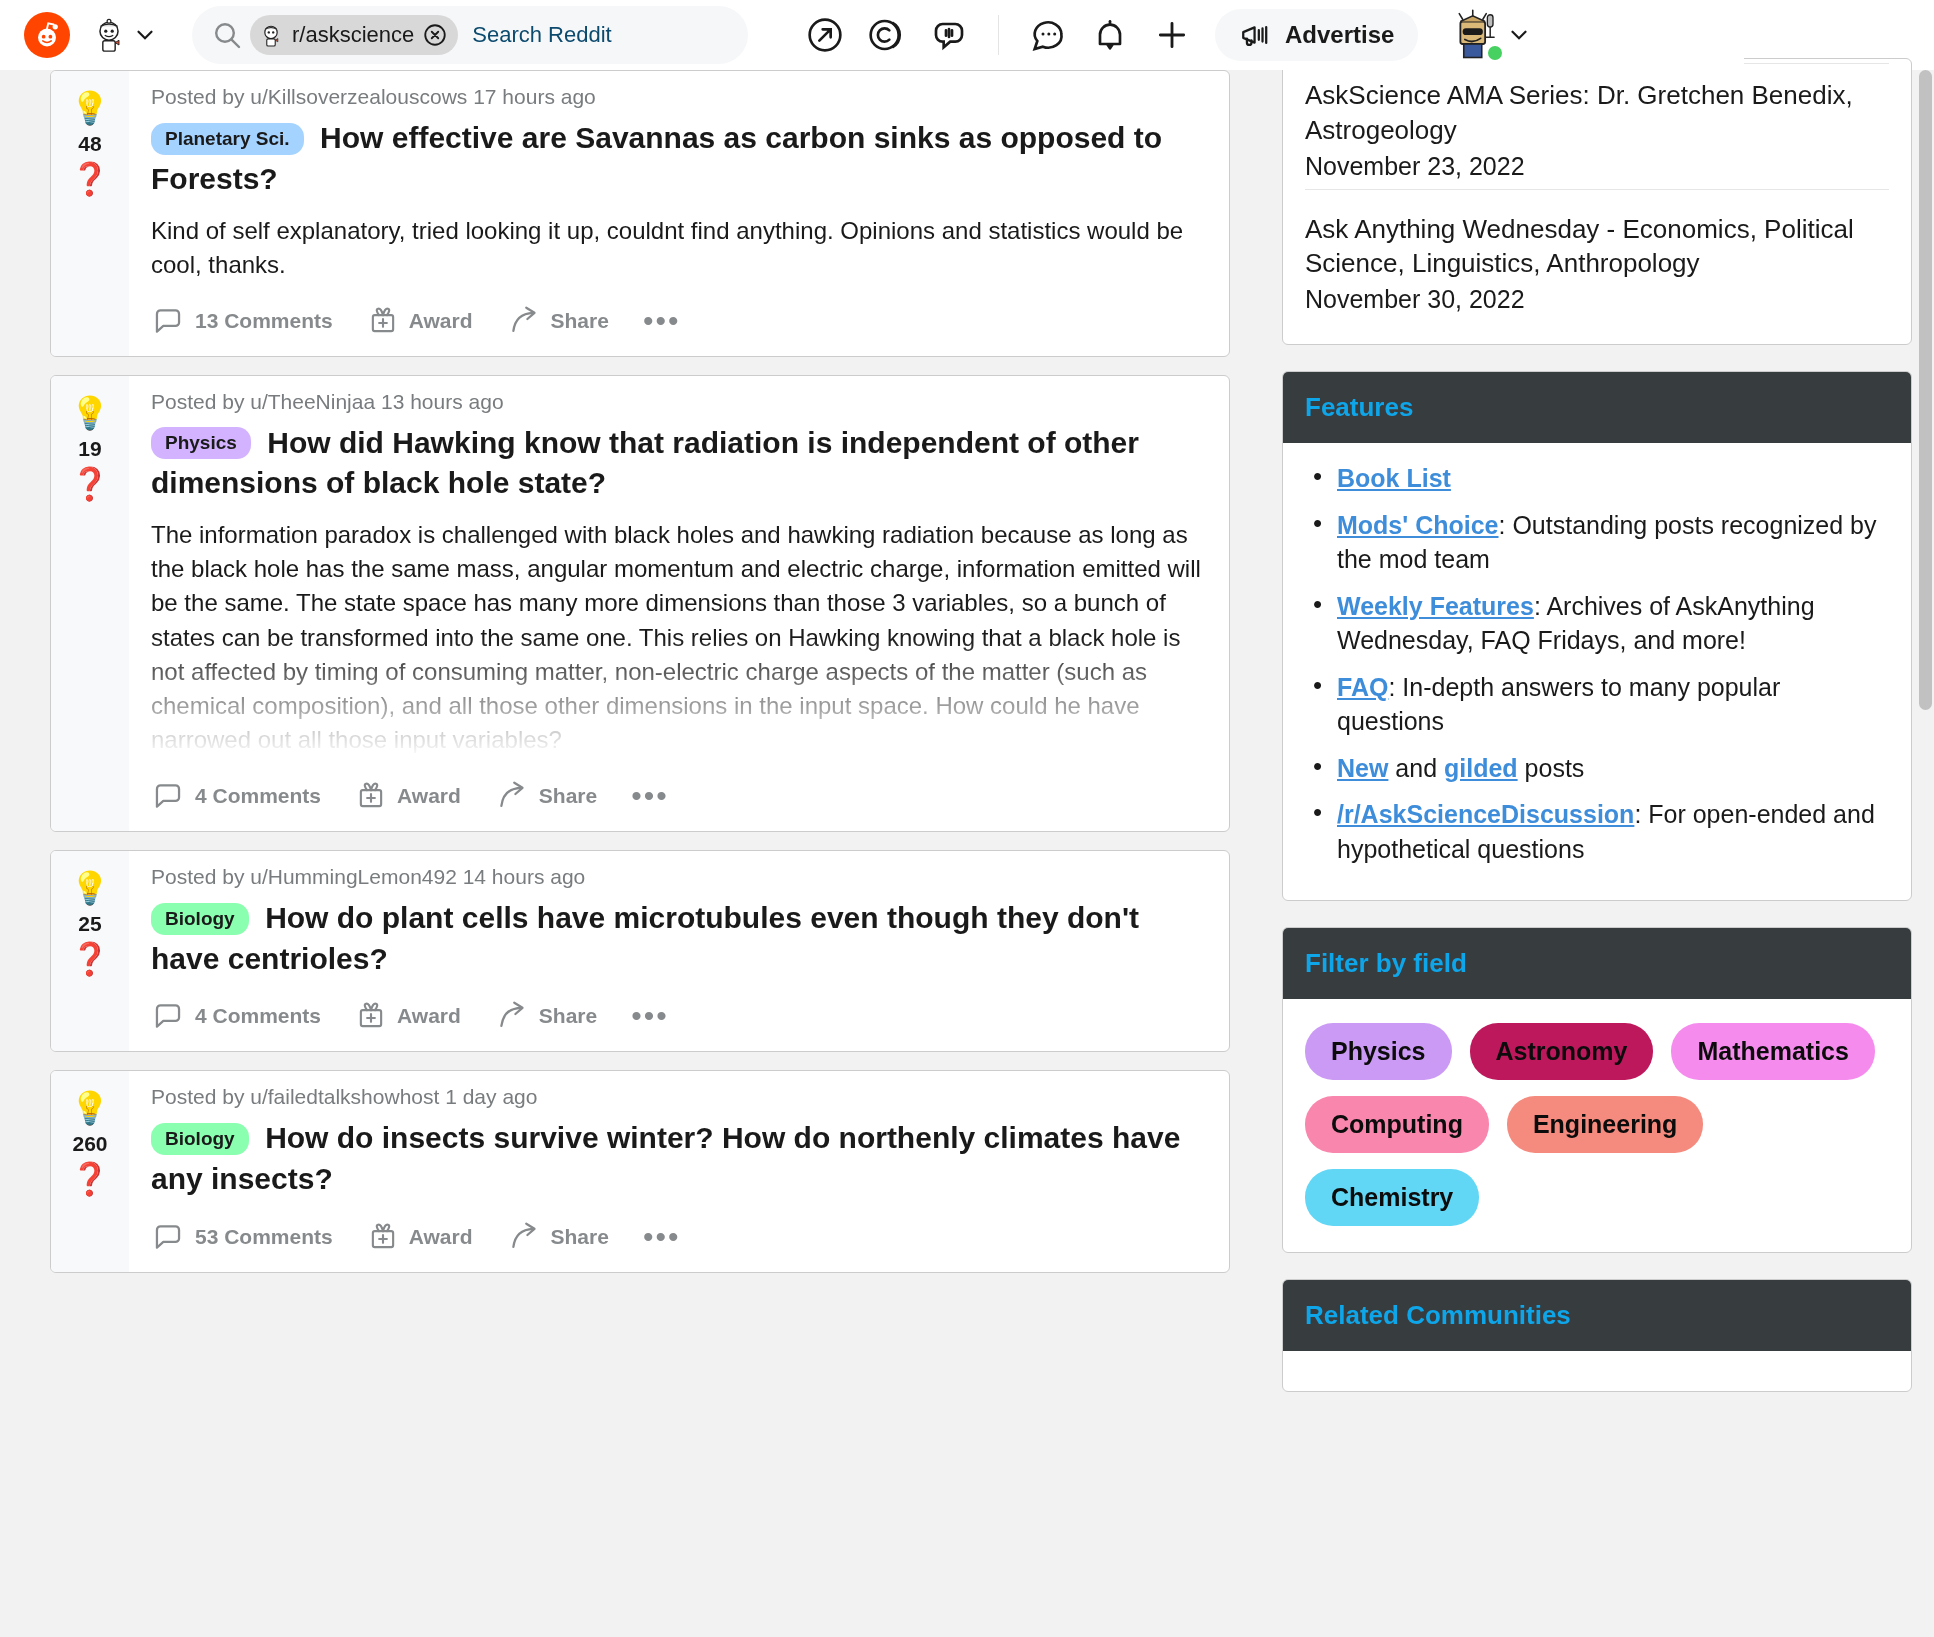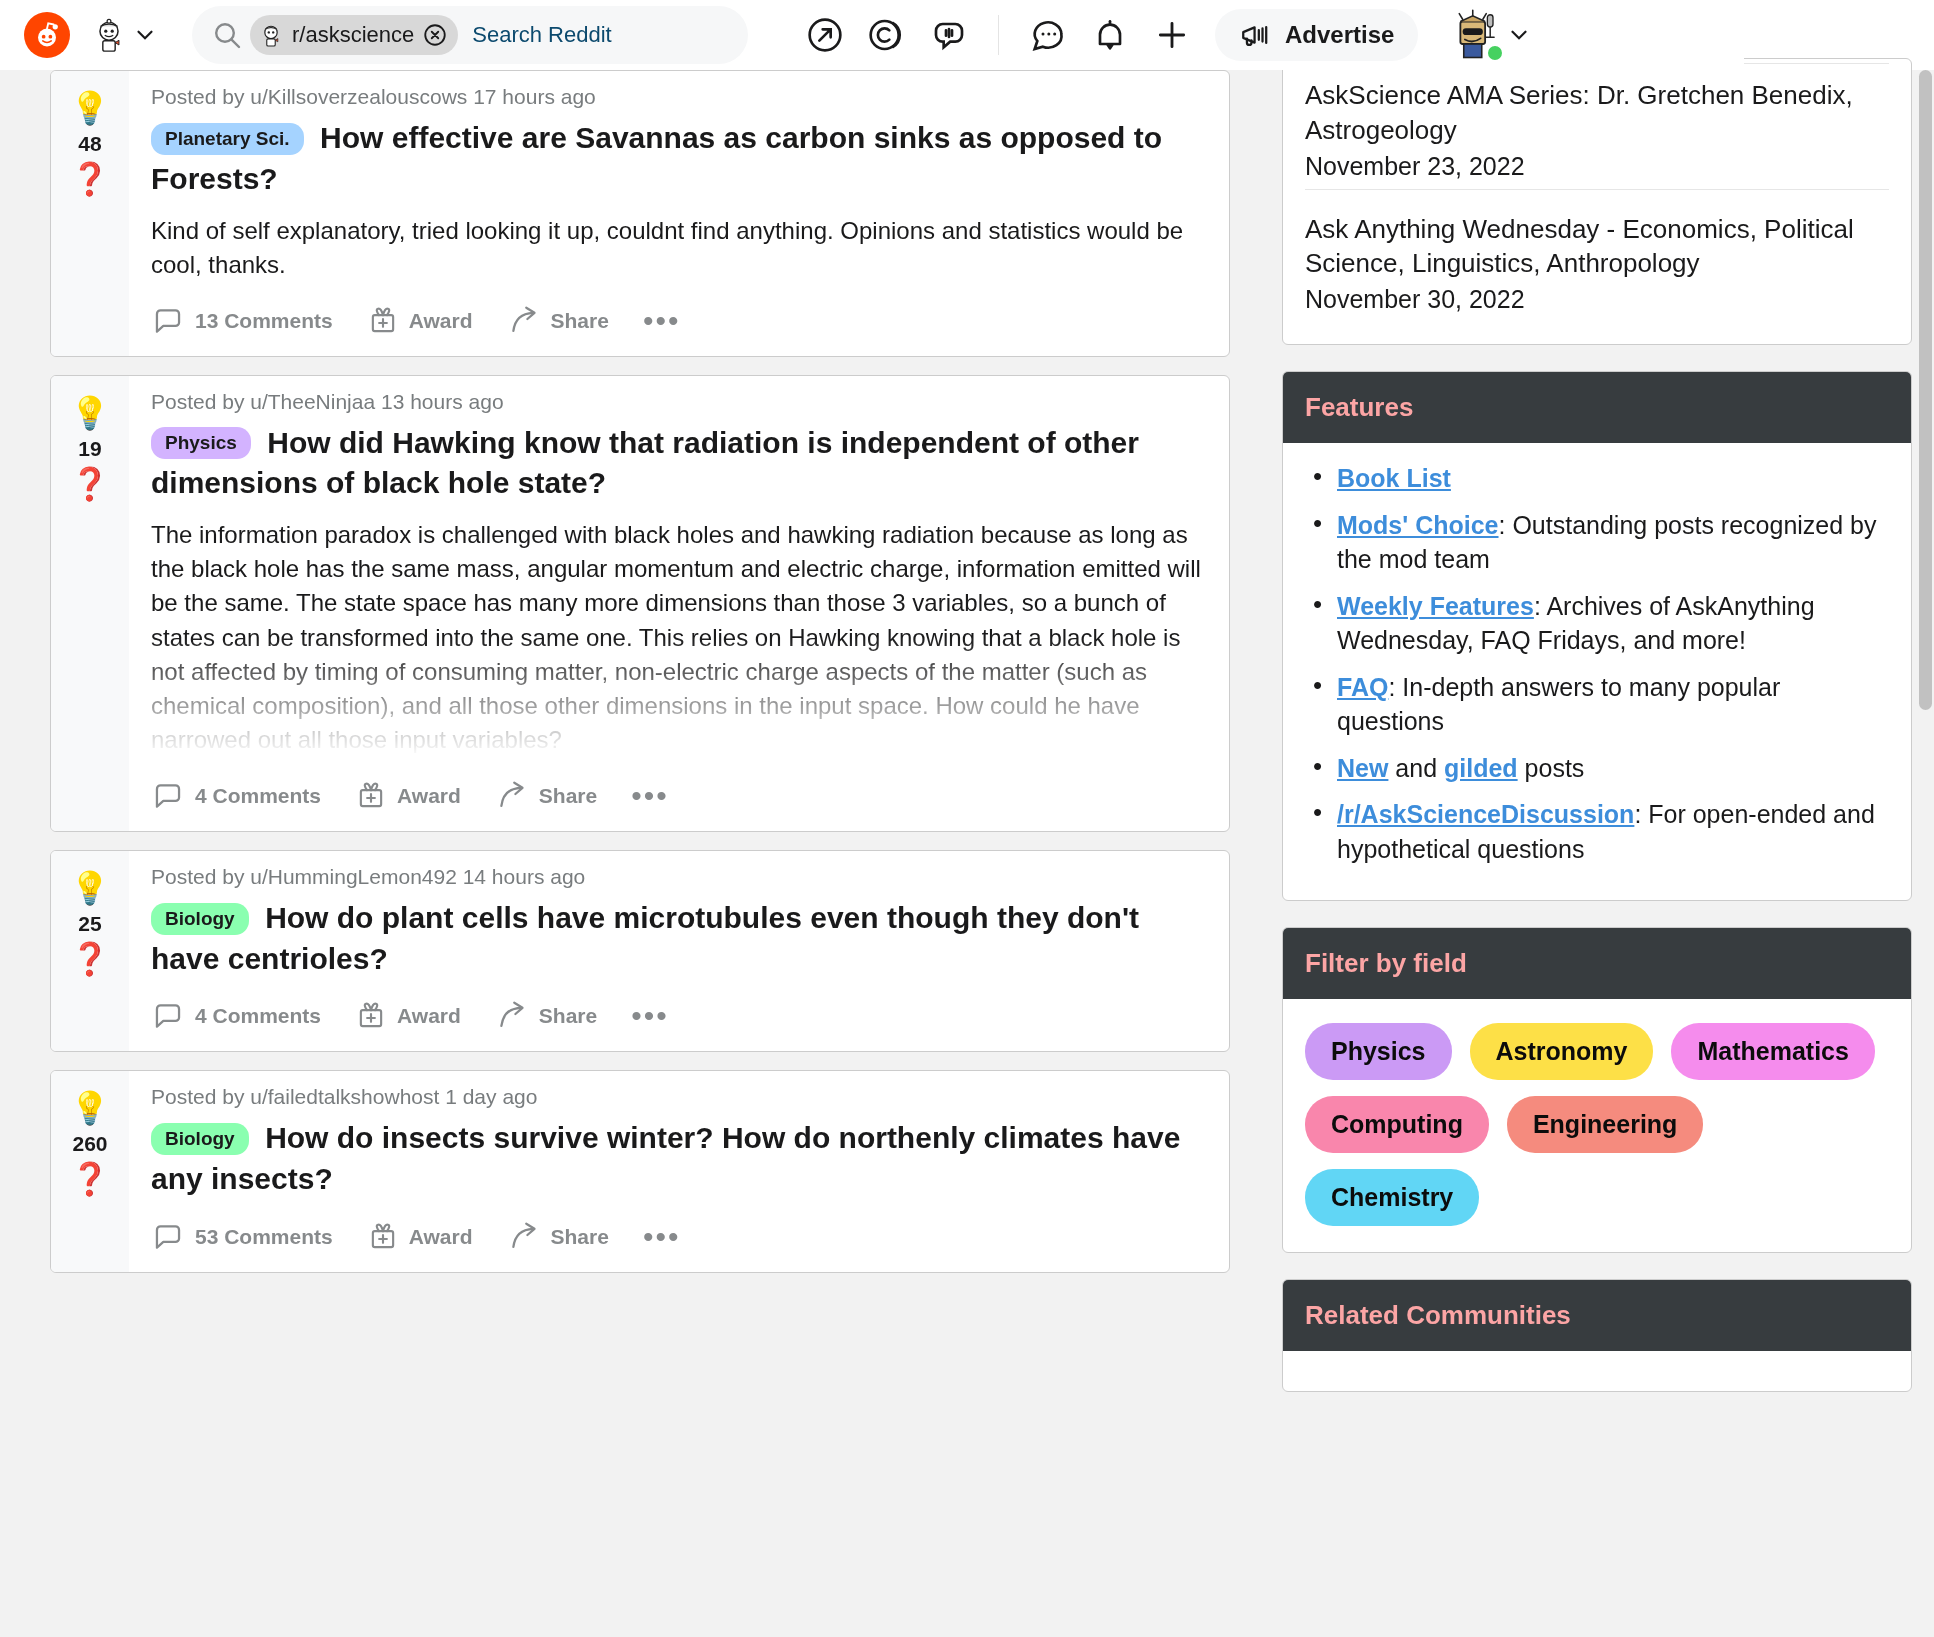--- a/index.html
+++ b/index.html
@@ -174,21 +174,21 @@
 
   
   .widget {
     background: #ffffff;
     border: 1px solid #cccccc;
     border-radius: 6px;
     margin-bottom: 26px;
     overflow: hidden;
   }
   .widget-head {
-    background: #373c3f; color: #fca5a5;
+    background: #373c3f; color: #0ea5e9;
     font-size: 26px; font-weight: 700;
     padding: 20px 22px;
   }
   .widget-body { padding: 18px 22px 22px 22px; }
 
   .ama-item { padding: 14px 0 8px 0; }
   .ama-item + .ama-item { border-top: 1px solid #e6e6e6; padding-top: 22px; }
   .ama-title { font-size: 26px; color: #1a1a1b; line-height: 1.34; }
   .ama-date { font-size: 25px; color: #1a1a1b; margin-top: 4px; }
   .ama-top-rule { border-top: 1px solid #e6e6e6; }
@@ -565,21 +565,21 @@
             </li>
           </ul>
         </div>
       </div>
 
       <div class="widget">
         <div class="widget-head">Filter by field</div>
         <div class="widget-body">
           <div class="pill-grid">
             <span class="field-pill" style="background:#cb9af5;">Physics</span>
-            <span class="field-pill" style="background:#fde047;">Astronomy</span>
+            <span class="field-pill" style="background:#be185d;">Astronomy</span>
             <span class="field-pill" style="background:#f58ced;">Mathematics</span>
             <span class="field-pill" style="background:#f986ac;">Computing</span>
             <span class="field-pill" style="background:#f58b7e;">Engineering</span>
             <span class="field-pill" style="background:#61d6f5;">Chemistry</span>
           </div>
         </div>
       </div>
 
       <div class="widget">
         <div class="widget-head">Related Communities</div>

